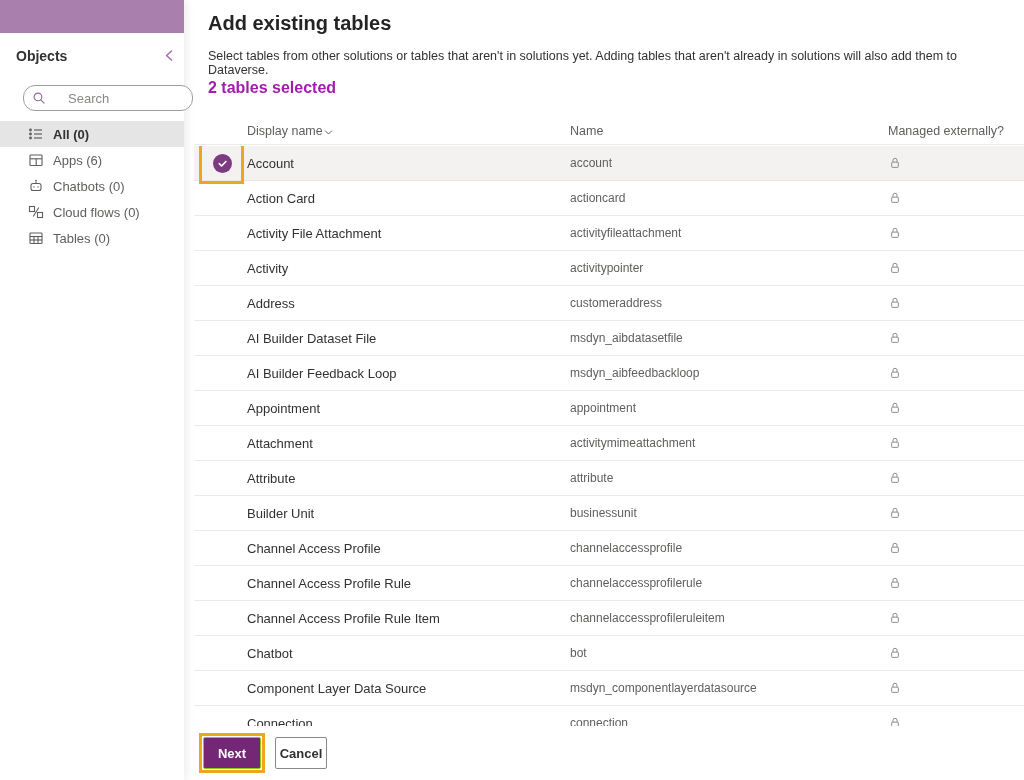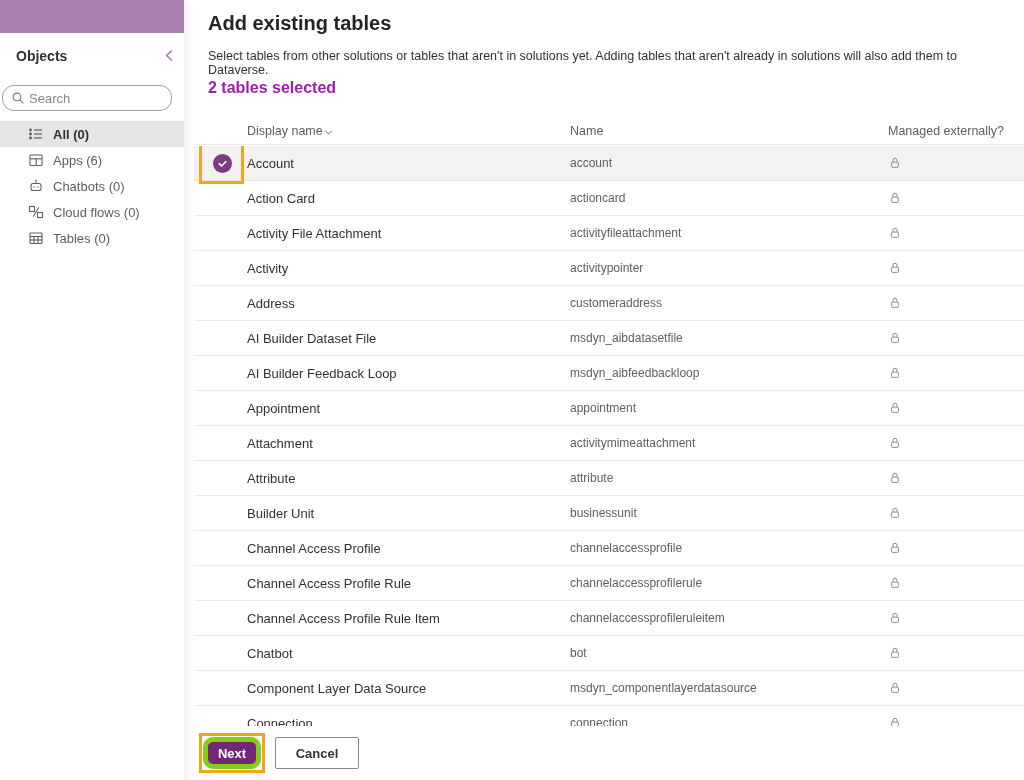--- a/index.html
+++ b/index.html
@@ -8,23 +8,23 @@
   .app { position:relative; width:1024px; height:780px; background:#fff; }
 
   
   .sidebar { position:absolute; left:0; top:0; width:184px; height:780px; background:#fff;
              box-shadow:3px 0 8px rgba(0,0,0,0.07); z-index:2; }
   .purple-top { position:absolute; left:0; top:0; width:184px; height:33px; }
   .sidebar-head { position:absolute; top:46px; left:16px; right:6px; display:flex;
                   justify-content:space-between; align-items:center; }
   .objects-title { font-size:14px; font-weight:600; color:#323130; }
   .collapse-btn { background:none; border:none; cursor:pointer; padding:2px; line-height:0; }
-  .search-box { position:absolute; top:85px; left:2px; width:170px; height:26px;
+  .search-box { position:absolute; top:85px; left:23px; width:170px; height:26px;
                 border:1px solid #a19f9d; border-radius:12px; background:#fff;
-                display:flex; align-items:center; padding-left:8px; gap:4px; }
+                display:flex; align-items:center; padding-left:8px; gap:22px; }
   .search-box input { border:none; outline:none; width:110px; font-size:13px;
                       font-family:"Liberation Sans","DejaVu Sans",sans-serif; color:#323130; }
   .search-box input::placeholder { color:#8a8886; }
   .nav { position:absolute; top:121px; left:0; right:0; }
   .nav-item { height:26px; display:flex; align-items:center; gap:9px; padding-left:28px;
               font-size:13px; color:#605e5c; cursor:pointer; }
   .nav-item.selected { background:#e5e5e5; color:#323130; font-weight:700; }
   .nav-item .ic { width:16px; height:16px; display:inline-flex; line-height:0; }
 
   
@@ -50,24 +50,24 @@
   .trow .col-managed { line-height:0; }
 
   .check-circle { position:absolute; left:19px; top:8px; width:19px; height:19px; border-radius:50%;
                   background:#7d3b82; display:flex; align-items:center; justify-content:center; }
   .annotation-box { position:absolute; left:5px; top:-4px; width:45px; height:42px;
                     border:3px solid #f0a51f; z-index:5; pointer-events:none; }
 
   .footer { position:absolute; left:0; right:0; bottom:0; height:54px; background:#fff;
             display:flex; align-items:flex-start; padding-left:15px; padding-top:7px; z-index:3; }
   .annotation-next { border:3px solid #f0a51f; padding:1px; display:inline-block; line-height:0; }
-  .btn-primary { width:58px; height:32px; background:#742774; color:#fff; border:5px solid #84cc16;
-                 border-radius:10px; font-size:13px; font-weight:600; cursor:pointer;
+  .btn-primary { width:58px; height:32px; background:#742774; color:#fff; border:1px solid #84cc16;
+                 border-radius:2px; font-size:13px; font-weight:600; cursor:pointer;
                  font-family:"Liberation Sans","DejaVu Sans",sans-serif; }
-  .btn-default { width:84px; height:32px; background:#fff; color:#323130; border:1px solid #8a8886;
+  .btn-default { width:52px; height:32px; background:#fff; color:#323130; border:1px solid #8a8886;
                  border-radius:2px; font-size:13px; font-weight:600; margin-left:10px; margin-top:4px;
                  cursor:pointer; font-family:"Liberation Sans","DejaVu Sans",sans-serif; }
   svg { display:block; }
 </style>
 </head>
 <body>
 
 <div class="app">
 
   <aside class="sidebar">

